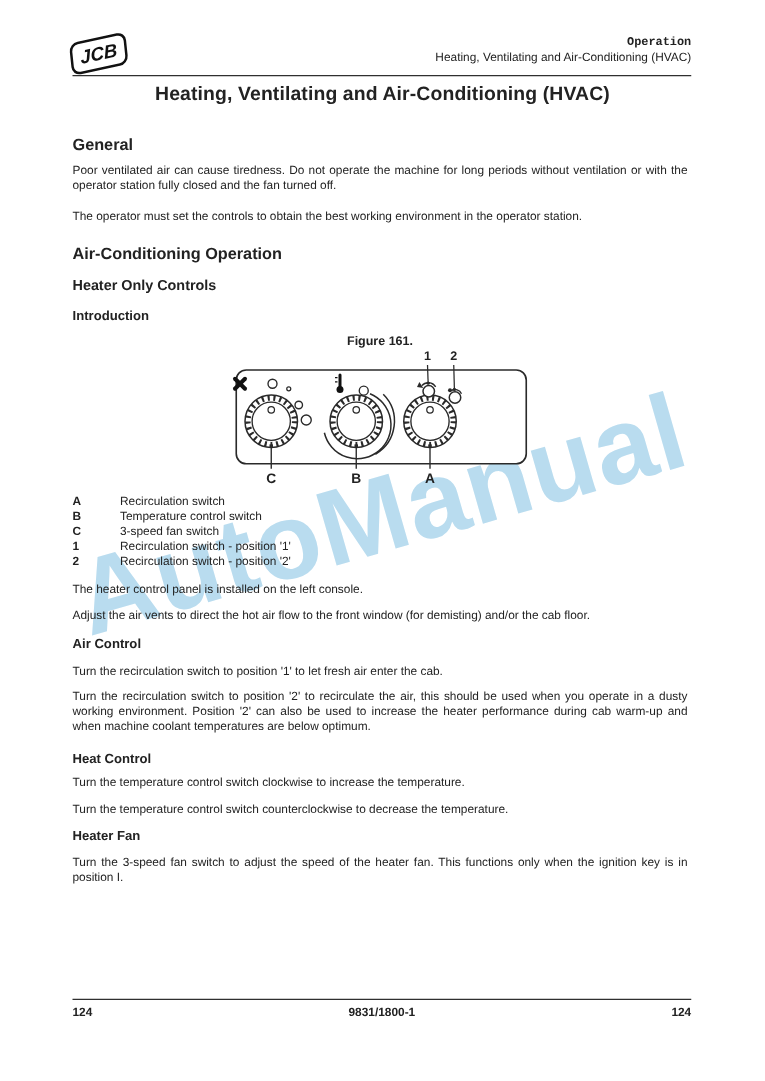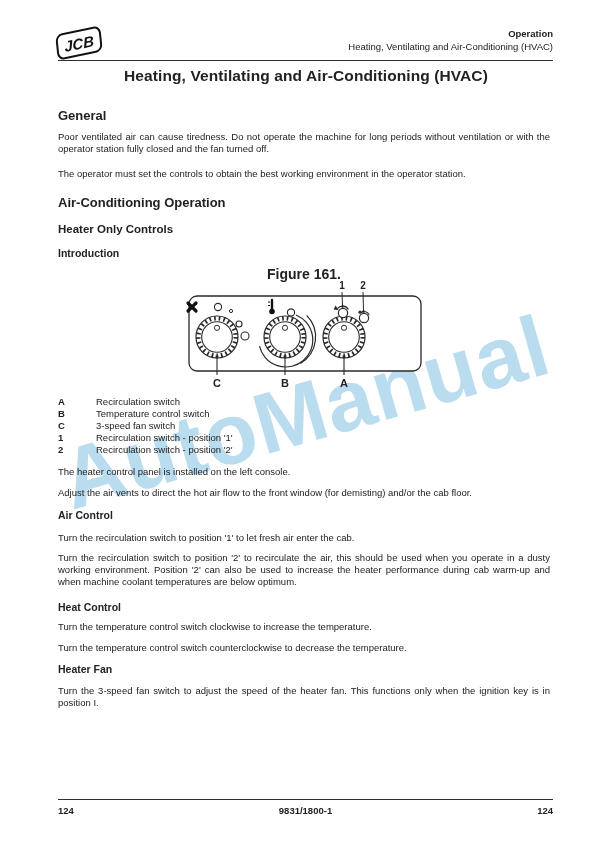--- a/index.html
+++ b/index.html
@@ -23,36 +23,36 @@
     border:2.5px solid #111; border-radius:7px;
     transform:rotate(-12deg) skewX(-6deg);
     display:flex; align-items:center; justify-content:center;
     font-weight:bold; font-style:italic; font-size:15px; color:#111;
     background:#fff;
   }
   .header-right {
     position:absolute; right:59px; top:27px; text-align:right;
     font-size:9.5px; line-height:13px;
   }
-  .header-right .sec { font-weight:bold; }
+  .header-right .sec { font-weight:bold;font-family:Liberation Mono, monospace; }
   .top-rule, .bottom-rule {
     position:absolute; left:58px; right:59px; border-top:1.2px solid #2f2f2f;
   }
   .top-rule { top:60px; }
   .doc-title {
     position:absolute; left:0; right:0; top:67px; text-align:center;
     font-size:15.5px; font-weight:bold; letter-spacing:0.1px;
   }
   
   .flow { position:absolute; left:58px; top:108px; width:492px; }
   .h-section { font-size:13px; line-height:15px; font-weight:bold; }
   .h-sub     { font-size:11.5px; line-height:13px; font-weight:bold; }
   .h-minor   { font-size:10.5px; line-height:12px; font-weight:bold; }
   p.body     { font-size:9.5px; line-height:12px; text-align:justify; }
-  .fig-caption { font-size:14px; line-height:12px; font-weight:bold; text-align:center; }
+  .fig-caption { font-size:10px; line-height:12px; font-weight:bold; text-align:center; }
   .mt4{margin-top:4px}.mt8{margin-top:8px}.mt9{margin-top:9px}.mt10{margin-top:10px}
   .mt11{margin-top:11px}.mt12{margin-top:8px}.mt13{margin-top:13px}
   .mt15{margin-top:15px}
   
   .figure { position:relative; height:112px; }
   .figure svg { position:absolute; left:122px; top:-1px; }
   .fig-num {
     position:absolute; top:0; width:14px; text-align:center;
     font-size:10px; font-weight:bold;
   }

